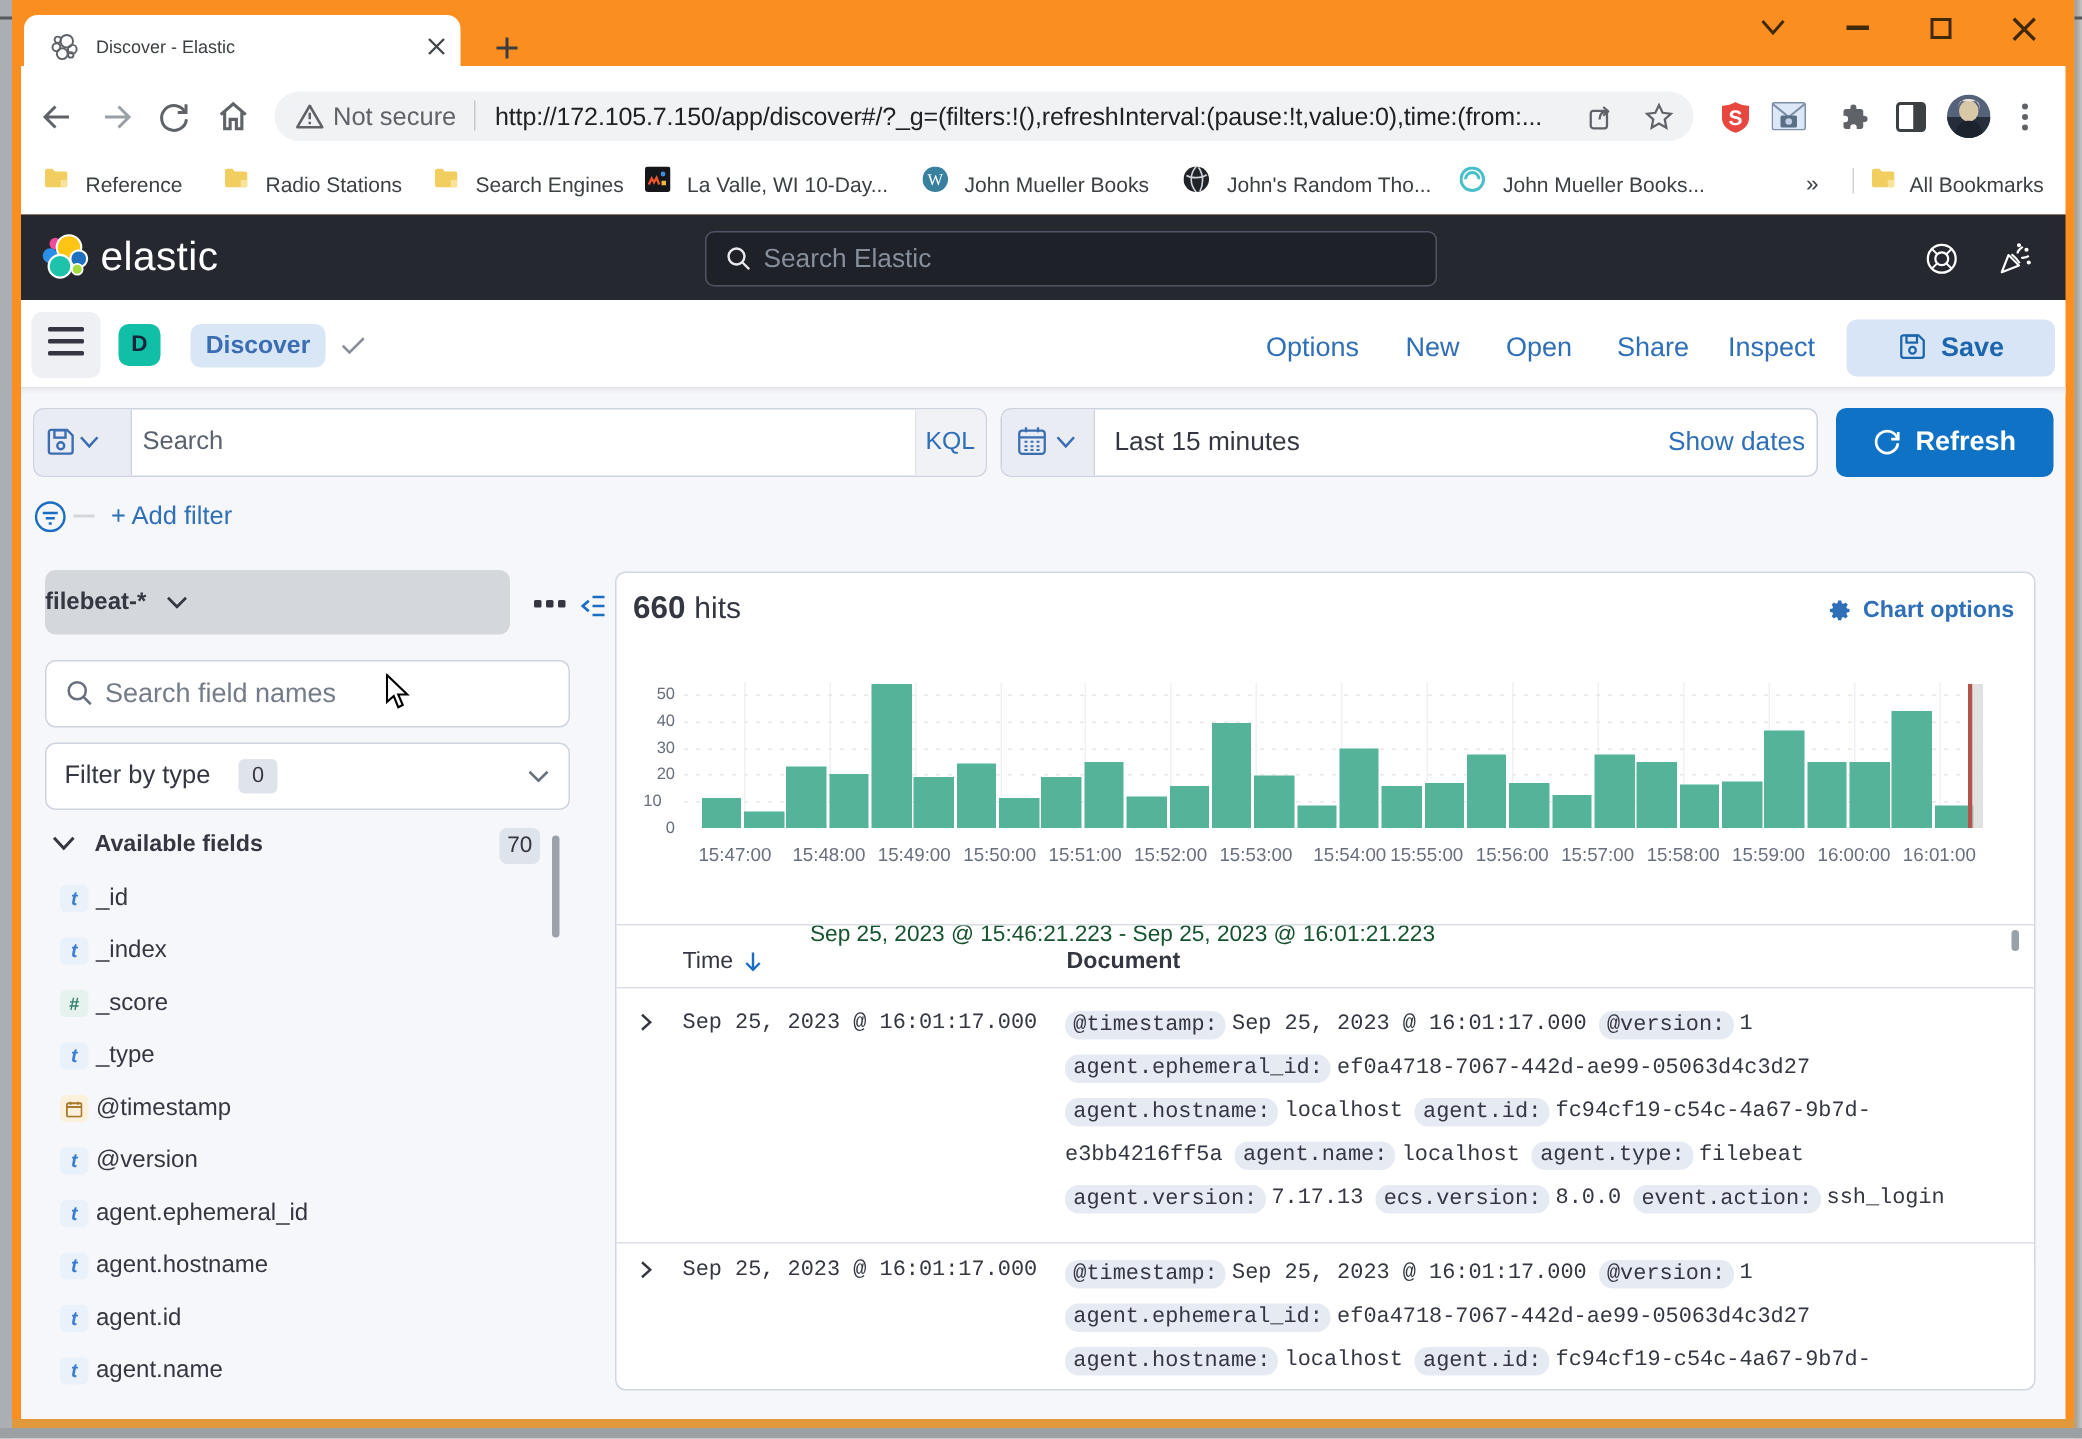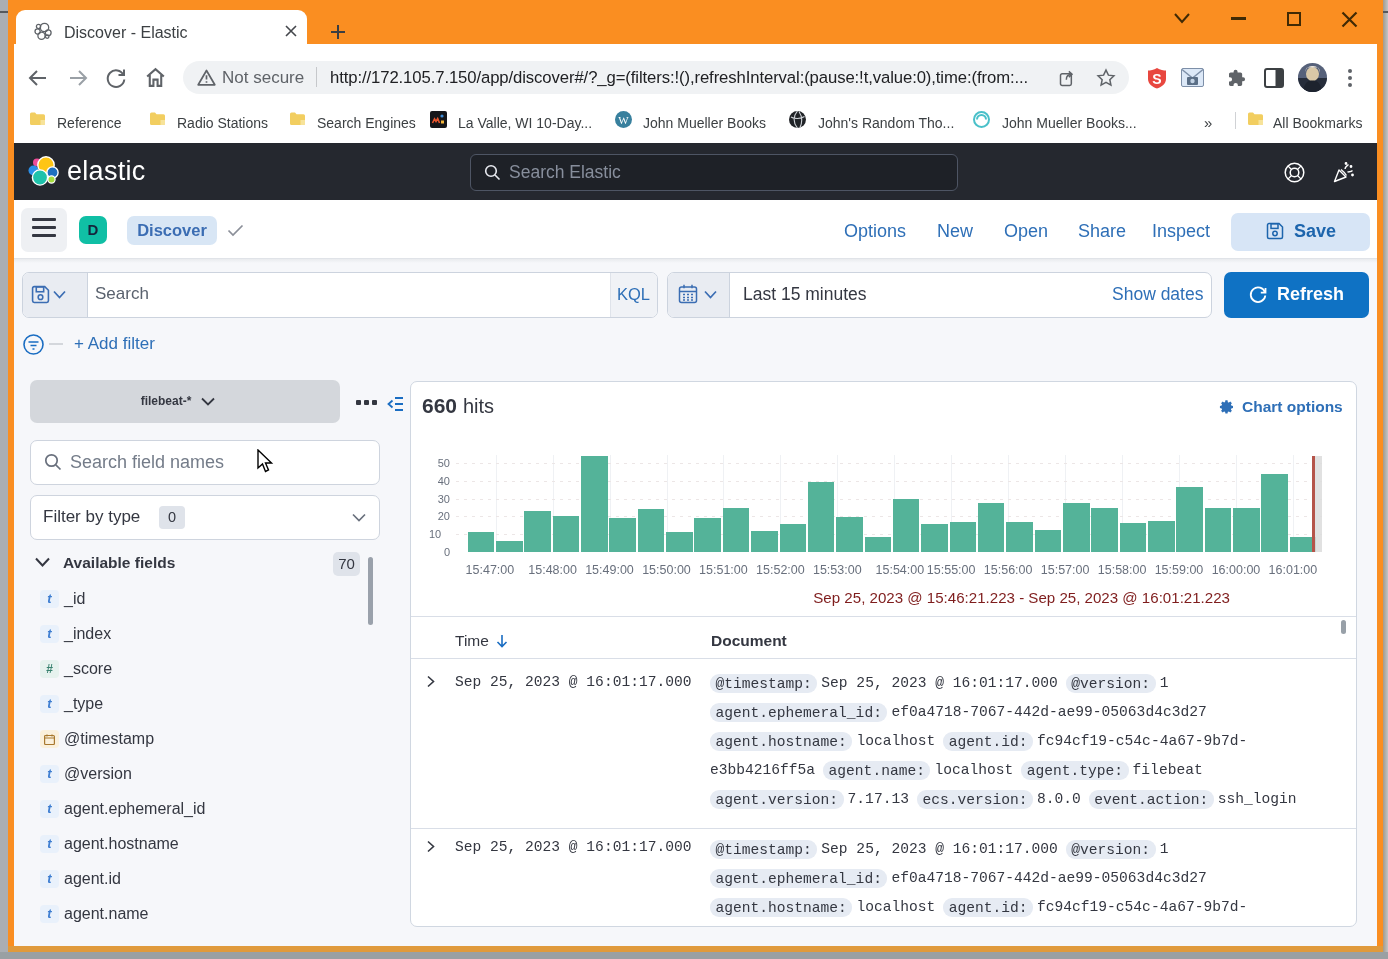--- a/index.html
+++ b/index.html
@@ -17,21 +17,21 @@
 <div class="abs" style="left:8px;top:946px;width:1375px;height:6px;background:#e09a3c;"></div>
 <div class="abs" style="left:16px;top:10px;width:291px;height:34px;background:#fff;border-radius:9px 9px 0 0;"></div>
 <svg class="abs" style="left:33px;top:21px" width="21" height="21" viewBox="0 0 21 21" fill="none" stroke="#5f6368" stroke-width="1.3">
     <circle cx="11.5" cy="6.5" r="4.2"></circle>
     <circle cx="5.5" cy="5.5" r="2.1"></circle>
     <circle cx="4.6" cy="10.5" r="2.6"></circle>
     <circle cx="8.5" cy="14.8" r="3.6"></circle>
     <circle cx="15.2" cy="11.8" r="2.9"></circle>
     <circle cx="14.2" cy="15.6" r="1.8"></circle>
   </svg>
-<div class="abs" style="left:64px;top:24px;font-size:16px;color:#3c4043;">Discover - Elastic</div>
+<div class="abs" style="left:64px;top:24px;font-size:12px;color:#3c4043;">Discover - Elastic</div>
 <svg class="abs" style="left:284px;top:24px" width="14" height="14" viewBox="0 0 14 14" stroke="#44474c" stroke-width="1.6">
     <path d="M2 2 L12 12 M12 2 L2 12"></path>
   </svg>
 <svg class="abs" style="left:330px;top:24px" width="16" height="16" viewBox="0 0 16 16" stroke="#3a3d42" stroke-width="2">
     <path d="M8 1 V15 M1 8 H15"></path>
   </svg>
 <svg class="abs" style="left:1174px;top:13px" width="16" height="11" viewBox="0 0 16 11" fill="none" stroke="#402a05" stroke-width="2">
     <path d="M1 1 L8 9 L15 1"></path>
   </svg>
 <div class="abs" style="left:1231px;top:17px;width:15px;height:2.6px;background:#402a05;"></div>
@@ -237,21 +237,21 @@
     <path d="M17.5 4 V8.7 H12.8"></path>
   </svg>
 <div class="abs" style="left:1277px;top:284px;font-size:18px;font-weight:600;color:#fff;">Refresh</div>
 <svg class="abs" style="left:23px;top:334px" width="21" height="21" viewBox="0 0 21 21" fill="none" stroke="#1a6dc2" stroke-width="1.6">
     <circle cx="10.5" cy="10.5" r="9.5"></circle>
     <path d="M5.5 8 H15.5 M7.5 11.5 H13.5 M9.5 15 H11.5"></path>
   </svg>
 <div class="abs" style="left:49px;top:343px;width:14px;height:2px;background:#d4d7dc;"></div>
 <div class="abs" style="left:74px;top:334px;font-size:17px;color:#2e6fb7;">+ Add filter</div>
 <div class="abs" style="left:30px;top:380px;width:310px;height:43px;background:#d4d7dc;border-radius:7px;"></div>
-<div class="abs" style="left:30px;top:380px;width:296px;height:43px;text-align:center;line-height:43px;font-size:12px;font-weight:bold;color:#343741;">filebeat-*&nbsp;&nbsp;&nbsp;<svg style="display:inline-block;vertical-align:middle" width="14" height="9" viewBox="0 0 14 9" fill="none" stroke="#343741" stroke-width="1.8">
+<div class="abs" style="left:30px;top:380px;width:296px;height:43px;line-height:43px;font-size:16px;font-weight:bold;color:#343741;">filebeat-*&nbsp;&nbsp;&nbsp;<svg style="display:inline-block;vertical-align:middle" width="14" height="9" viewBox="0 0 14 9" fill="none" stroke="#343741" stroke-width="1.8">
       <path d="M1 1.5 L7 7.5 L13 1.5"></path>
     </svg></div>
 <div class="abs" style="left:356px;top:400px;width:5px;height:5px;background:#343741;border-radius:1px;"></div>
 <div class="abs" style="left:364px;top:400px;width:5px;height:5px;background:#343741;border-radius:1px;"></div>
 <div class="abs" style="left:372px;top:400px;width:5px;height:5px;background:#343741;border-radius:1px;"></div>
 <svg class="abs" style="left:387px;top:396px" width="17" height="16" viewBox="0 0 17 16" fill="none" stroke="#1a6dc2" stroke-width="1.8">
     <path d="M8 2 H16 M8 8 H16 M8 14 H16"></path>
     <path d="M5.5 4.5 L1.5 8 L5.5 11.5"></path>
   </svg>
 <div class="abs" style="left:30px;top:440px;width:350px;height:45px;background:#fff;border:1px solid #ced4de;border-radius:7px;"></div>
@@ -372,21 +372,21 @@
 <div class="abs" style="left:864.2px;top:563px;width:60px;text-align:right;font-size:12.5px;color:#69707d;">15:54:00</div>
 <div class="abs" style="left:921.2px;top:563px;width:60px;text-align:center;font-size:12.5px;color:#69707d;">15:55:00</div>
 <div class="abs" style="left:978.2px;top:563px;width:60px;text-align:center;font-size:12.5px;color:#69707d;">15:56:00</div>
 <div class="abs" style="left:1035.1px;top:563px;width:60px;text-align:center;font-size:12.5px;color:#69707d;">15:57:00</div>
 <div class="abs" style="left:1092.1px;top:563px;width:60px;text-align:center;font-size:12.5px;color:#69707d;">15:58:00</div>
 <div class="abs" style="left:1149.0px;top:563px;width:60px;text-align:center;font-size:12.5px;color:#69707d;">15:59:00</div>
 <div class="abs" style="left:1206.0px;top:563px;width:60px;text-align:center;font-size:12.5px;color:#69707d;">16:00:00</div>
 <div class="abs" style="left:1262.9px;top:563px;width:60px;text-align:center;font-size:12.5px;color:#69707d;">16:01:00</div>
 <div class="abs" style="left:1312px;top:456px;width:2.5px;height:96px;background:#b5544a;"></div>
 <div class="abs" style="left:1315px;top:456px;width:7px;height:96px;background:#dcdcdc;opacity:0.85;"></div>
-<div class="abs" style="left:540px;top:589px;width:690px;text-align:right;font-size:15.1px;color:#7f1d1d;">Sep 25, 2023 @ 15:46:21.223 - Sep 25, 2023 @ 16:01:21.223</div>
+<div class="abs" style="left:540px;top:614px;width:690px;text-align:left;font-size:15.1px;color:#14532d;">Sep 25, 2023 @ 15:46:21.223 - Sep 25, 2023 @ 16:01:21.223</div>
 
 <div class="abs" style="left:411px;top:616px;width:945px;height:1px;background:#d9dee7;"></div>
 <div class="abs" style="left:455px;top:632px;font-size:15.5px;font-weight:normal;color:#343741;">Time</div>
 <svg class="abs" style="left:496px;top:634px" width="12" height="14" viewBox="0 0 12 14" fill="none" stroke="#1a6dc2" stroke-width="1.6">
     <path d="M6 1 V12 M1.5 8 L6 12.5 L10.5 8"></path>
   </svg>
 <div class="abs" style="left:711px;top:632px;font-size:15.5px;font-weight:bold;color:#343741;">Document</div>
 <div class="abs" style="left:411px;top:658px;width:945px;height:1px;background:#d9dee7;"></div>
 <div class="abs" style="left:1341px;top:620px;width:5px;height:14px;background:#98a0a8;border-radius:3px;"></div>
 <svg class="abs" style="left:424px;top:675px" width="13" height="13" viewBox="0 0 13 13" fill="none" stroke="#343741" stroke-width="1.6">

